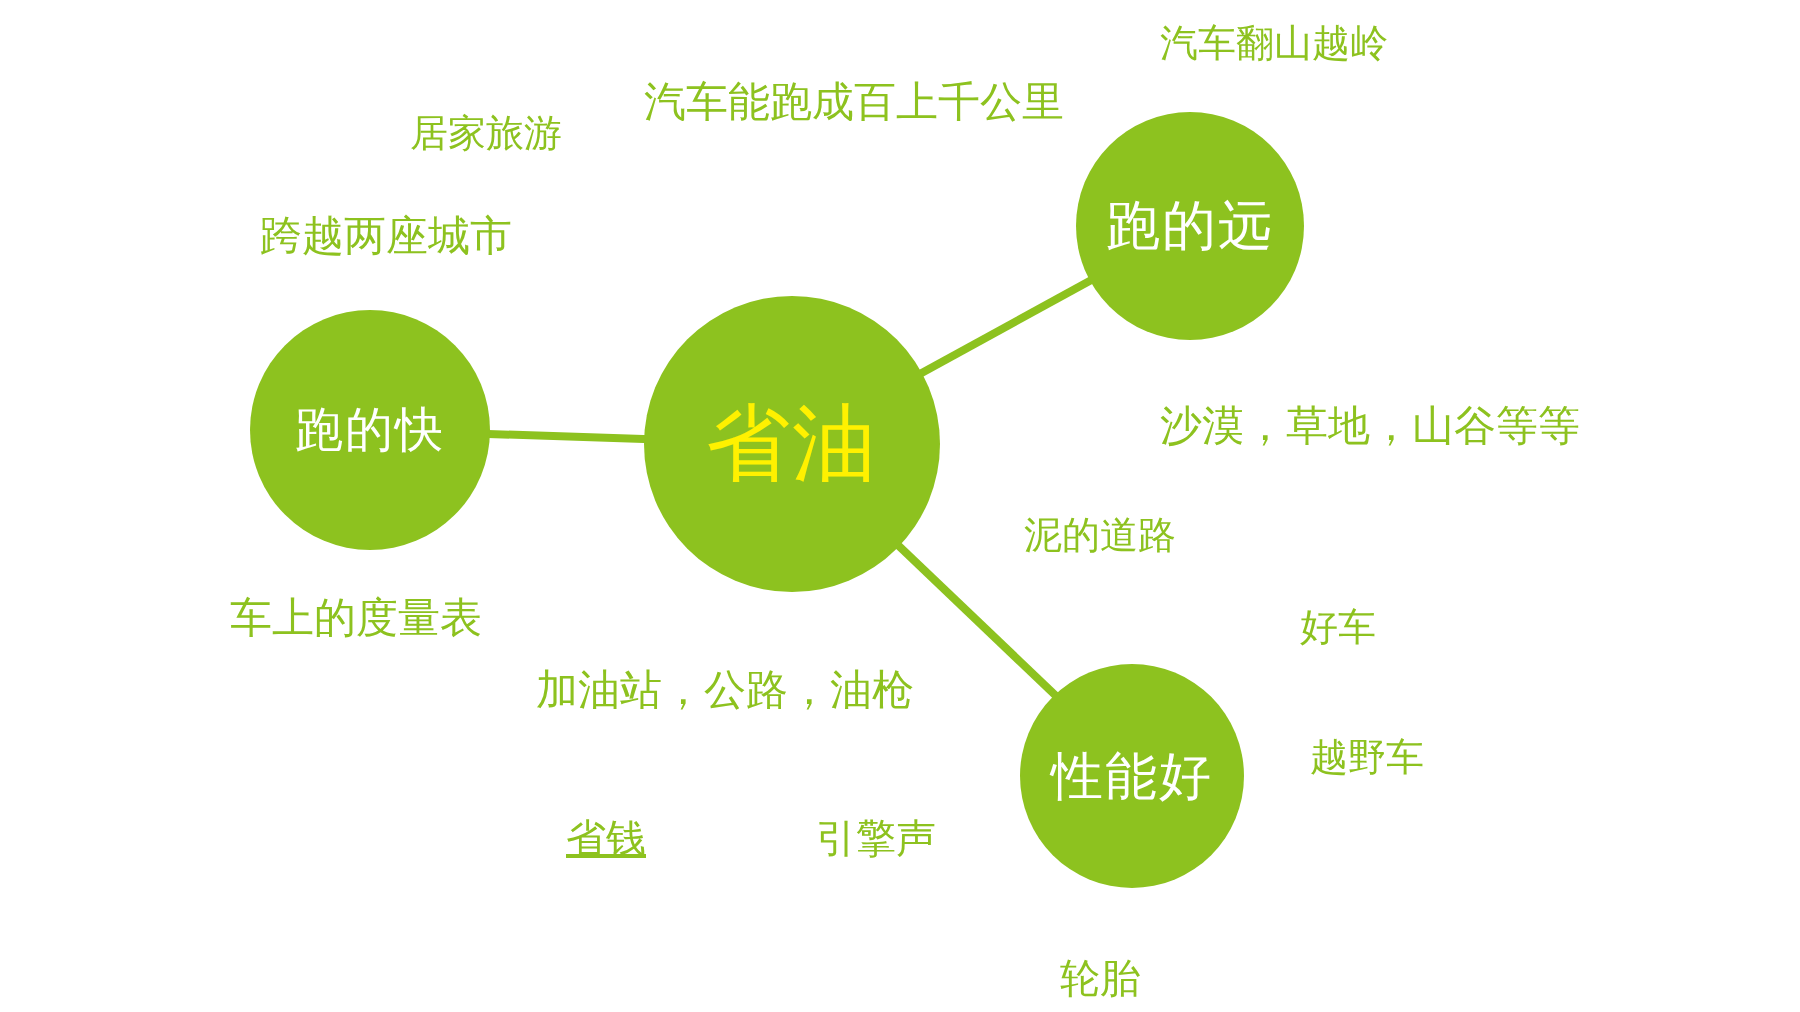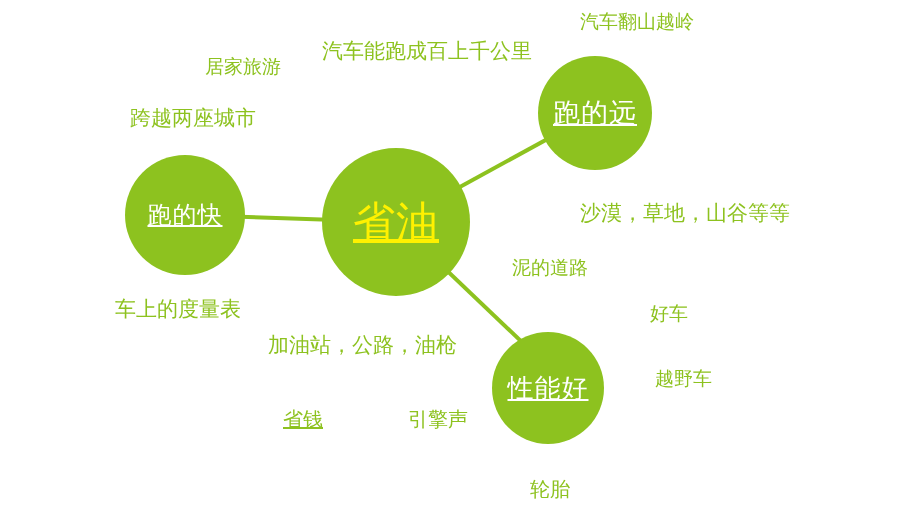--- a/index.html
+++ b/index.html
@@ -28,26 +28,25 @@
   .node {
     position: absolute;
     border-radius: 50%;
     background: #8dc21f;
     display: flex;
     align-items: center;
     justify-content: center;
     z-index: 2;
     color: #ffffff;
     letter-spacing: 1px;
-    text-decoration: underline;
   }
   .node-center   { left: 322px; top: 148px; width: 148px; height: 148px; color: #fff100; font-size: 42px; }
   .node-fast     { left: 125px; top: 155px; width: 120px; height: 120px; font-size: 24px; }
   .node-far      { left: 538px; top:  56px; width: 114px; height: 114px; font-size: 27px; }
-  .node-perf     { left: 492px; top: 332px; width: 112px; height: 112px; font-size: 26px; }
+  .node-perf     { left: 510px; top: 332px; width: 112px; height: 112px; font-size: 26px; }
   .kw {
     position: absolute;
     color: #8dc21f;
     font-size: 20px;
     white-space: nowrap;
     z-index: 2;
   }
   .kw-0  { left: 580px; top:   9px; font-size: 19px; }
   .kw-1  { left: 322px; top:  37px; font-size: 21px; }
   .kw-2  { left: 205px; top:  54px; font-size: 19px; }

